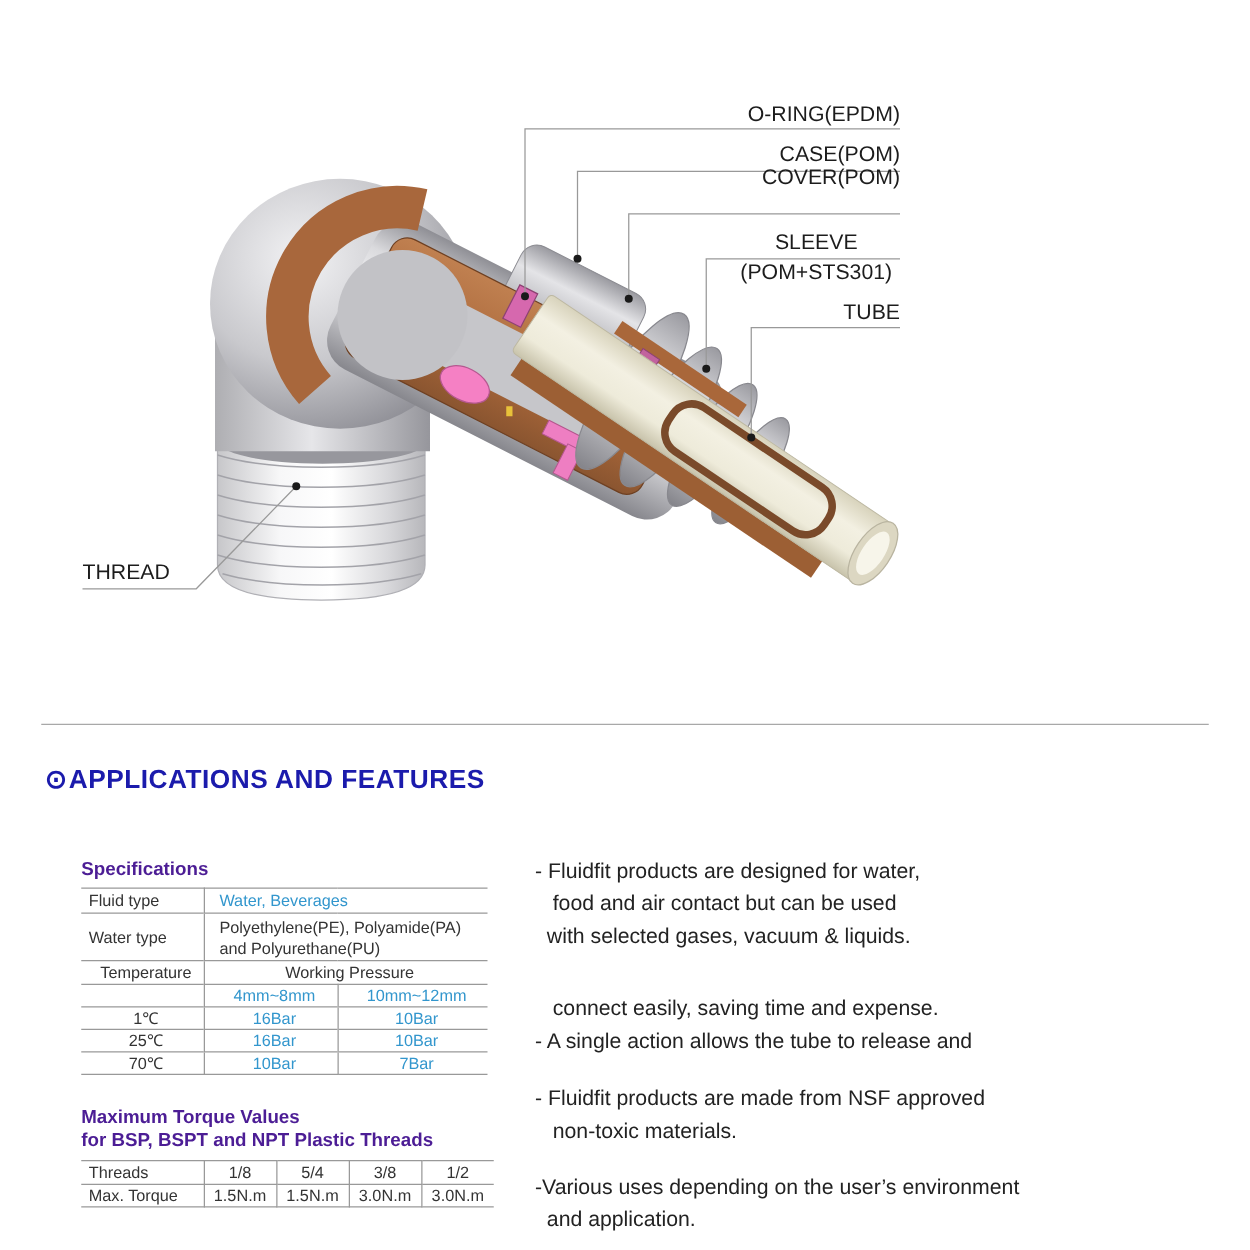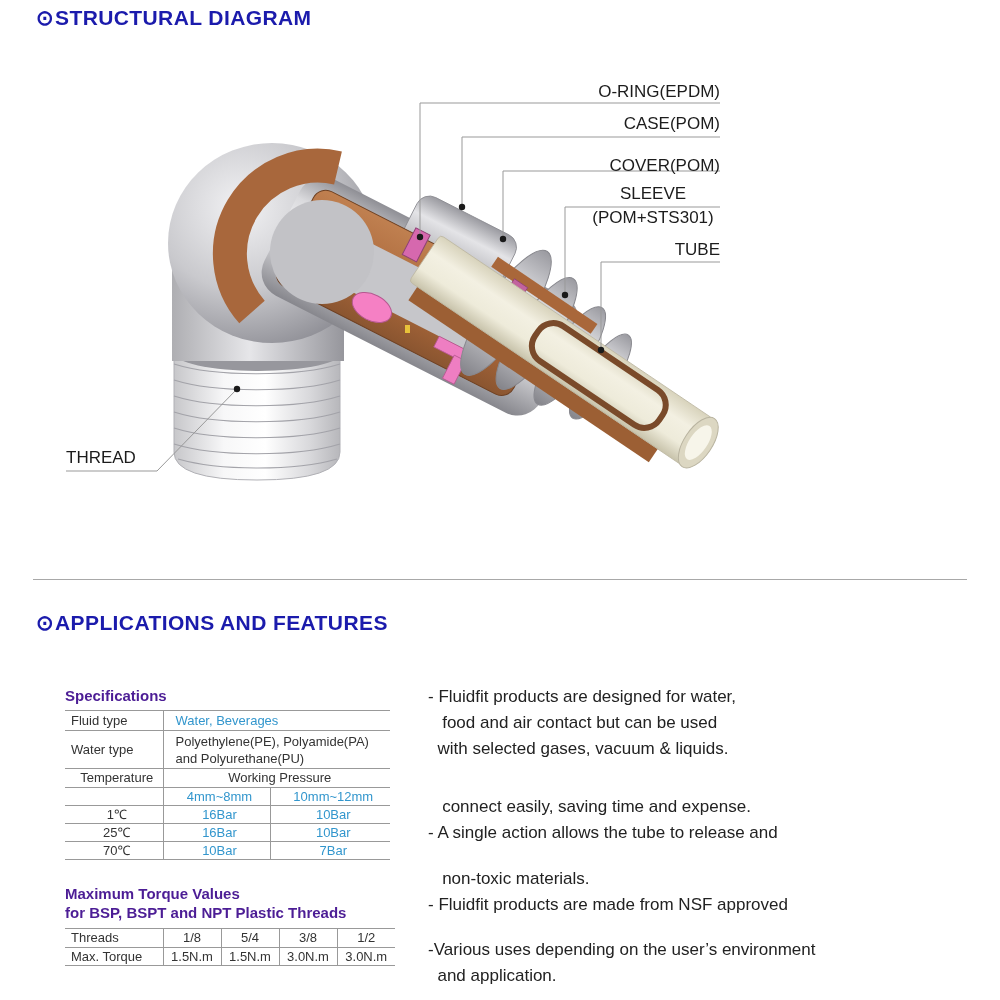--- a/index.html
+++ b/index.html
@@ -135,27 +135,24 @@
     <g fill="#1a1a1a">
       <circle cx="420" cy="237" r="3.2"></circle>
         <circle cx="462" cy="207" r="3.2"></circle>
       <circle cx="503" cy="239" r="3.2"></circle>
         <circle cx="565" cy="295" r="3.2"></circle>
       <circle cx="601" cy="350" r="3.2"></circle>
         <circle cx="237" cy="389" r="3.2"></circle>
     </g>
   </svg>
 
-  <div class="sec-head" style="left:36px;top:6px;">
-    <span class="marker">⊙</span><span>STRUCTURAL DIAGRAM</span>
-  </div>
 
   <div class="dg-label" style="right:280px;top:82px;">O-RING(EPDM)</div>
   <div class="dg-label" style="right:280px;top:114px;">CASE(POM)</div>
-  <div class="dg-label" style="right:280px;top:156px;">COVER(POM)</div>
+  <div class="dg-label" style="right:280px;top:132px;">COVER(POM)</div>
   <div class="dg-label" style="right:280px;top:184px;width:134px;text-align:center;">
     <div>SLEEVE</div>
     <div style="margin-top:4px;">(POM+STS301)</div>
   </div>
   <div class="dg-label" style="right:280px;top:240px;">TUBE</div>
   <div class="dg-label" style="left:66px;top:448px;">THREAD</div>
 
   <div class="divider"></div>
 
   <div class="sec-head" style="left:36px;top:611px;">
@@ -236,21 +233,21 @@
   <div class="feature" style="top:684px;">
     <div>- Fluidfit products are designed for water,</div>
     <div>   food and air contact but can be used</div>
     <div>  with selected gases, vacuum &amp; liquids.</div>
   </div>
   <div class="feature" style="top:794px;">
     <div>   connect easily, saving time and expense.</div>
     <div>- A single action allows the tube to release and</div>
   </div>
   <div class="feature" style="top:866px;">
+    <div>- Fluidfit products are made from NSF approved</div>
     <div>   non-toxic materials.</div>
-    <div>- Fluidfit products are made from NSF approved</div>
   </div>
   <div class="feature" style="top:937px;">
     <div>-Various uses depending on the user’s environment</div>
     <div>  and application.</div>
   </div>
 
 </div>
 
 </body></html>

